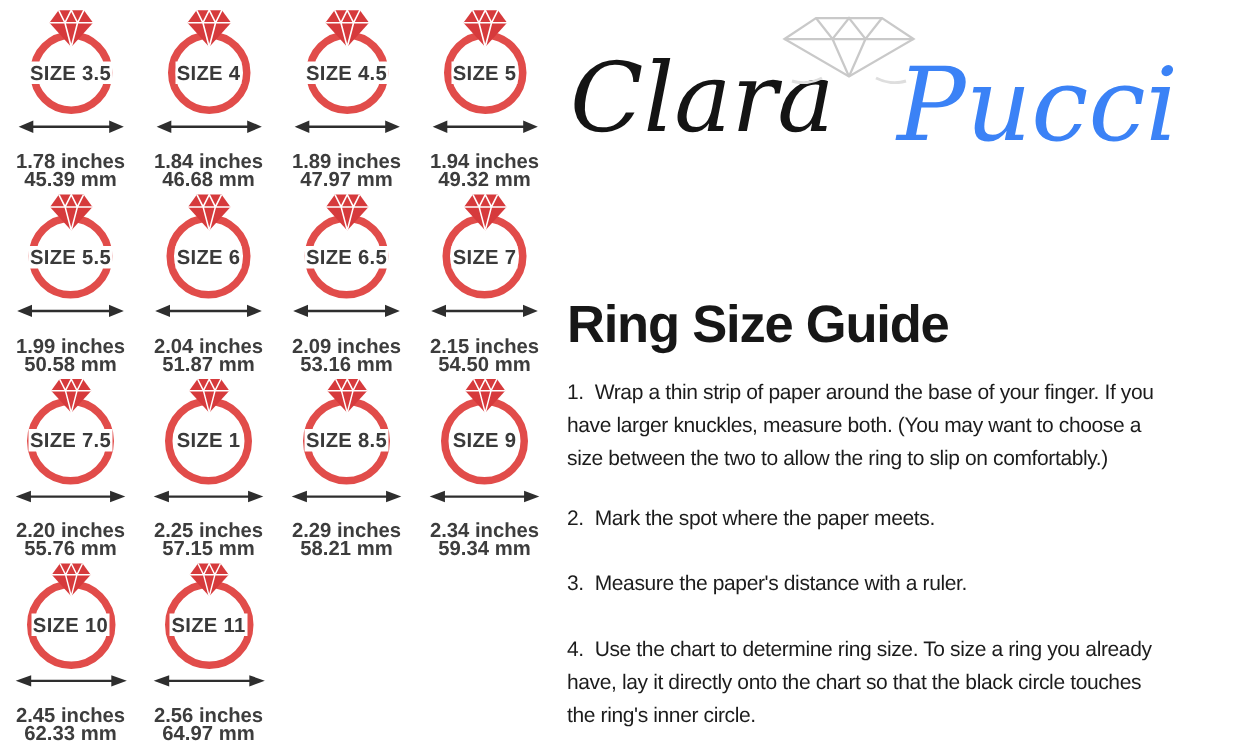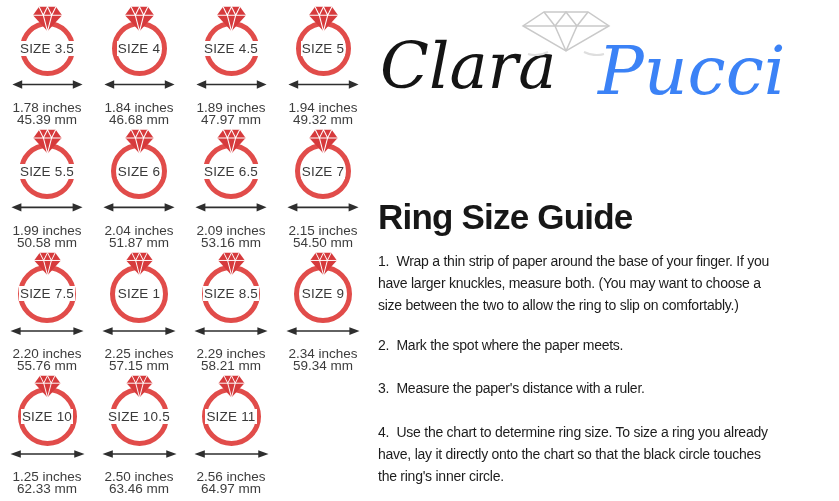--- a/index.html
+++ b/index.html
@@ -6,20 +6,21 @@
   .stage{
     position:relative;width:839px;height:501px;background:#ffffff;overflow:hidden;
     font-family:"Liberation Sans",sans-serif;
   }
   
   .ring-grid{
     position:absolute;left:1px;top:2px;
     display:grid;
     grid-template-columns:repeat(4,92px);
     grid-template-rows:repeat(4,123px);
+    font-weight:bold;
   }
   .cell{display:flex;flex-direction:column;align-items:center;position:relative;}
   .gem{position:relative;z-index:2;margin-top:4px;}
   .circle-wrap{position:relative;margin-top:-11px;display:flex;align-items:center;justify-content:center;}
   .circle{box-sizing:border-box;border:5px solid #e14c4a;border-radius:50%;background:transparent;}
   .size-label{
     position:absolute;z-index:3;background:#ffffff;padding:0 1px;white-space:nowrap;
     font-size:13.5px;letter-spacing:.2px;color:#3a3a3a;
   }
   .arrow{margin-top:3px;display:block;}
@@ -304,44 +305,25 @@
     <div class="circle-wrap">
       <div class="circle" style="height: 59px; width: 59px;"></div>
       <div class="size-label">SIZE 10</div>
     </div>
     <svg class="arrow" height="13" viewBox="0 0 80 13" preserveAspectRatio="none" width="75">
       <line x1="9" y1="6.5" x2="71" y2="6.5" stroke="#2e2e2e" stroke-width="2"></line>
       <polygon points="0.5,6.5 11.5,1.5 11.5,11.5" fill="#2e2e2e"></polygon>
       <polygon points="79.5,6.5 68.5,1.5 68.5,11.5" fill="#2e2e2e"></polygon>
     </svg>
     <div class="meas">
-      <div>1.25 inches</div>
+      <div>2.45 inches</div>
       <div>62.33 mm</div>
     </div>
   </div>
 
-  <div class="cell">
-    <svg class="gem" width="37" height="31" viewBox="0 0 40 34">
-      <polygon points="9,1 31,1 39,12 20,33 1,12" fill="#d63a3c"></polygon>
-      <path d="M1,12 H39 M9,1 L14.5,12 L20,1 L25.5,12 L31,1 M14.5,12 L20,33 M25.5,12 L20,33" fill="none" stroke="#ffffff" stroke-width="1.4"></path>
-    </svg>
-    <div class="circle-wrap">
-      <div class="circle" style="height: 59px; width: 59px;"></div>
-      <div class="size-label">SIZE 10.5</div>
-    </div>
-    <svg class="arrow" height="13" viewBox="0 0 80 13" preserveAspectRatio="none" width="75">
-      <line x1="9" y1="6.5" x2="71" y2="6.5" stroke="#2e2e2e" stroke-width="2"></line>
-      <polygon points="0.5,6.5 11.5,1.5 11.5,11.5" fill="#2e2e2e"></polygon>
-      <polygon points="79.5,6.5 68.5,1.5 68.5,11.5" fill="#2e2e2e"></polygon>
-    </svg>
-    <div class="meas">
-      <div>2.50 inches</div>
-      <div>63.46 mm</div>
-    </div>
-  </div>
 
   <div class="cell">
     <svg class="gem" width="37" height="31" viewBox="0 0 40 34">
       <polygon points="9,1 31,1 39,12 20,33 1,12" fill="#d63a3c"></polygon>
       <path d="M1,12 H39 M9,1 L14.5,12 L20,1 L25.5,12 L31,1 M14.5,12 L20,33 M25.5,12 L20,33" fill="none" stroke="#ffffff" stroke-width="1.4"></path>
     </svg>
     <div class="circle-wrap">
       <div class="circle" style="height: 59px; width: 59px;"></div>
       <div class="size-label">SIZE 11</div>
     </div>

